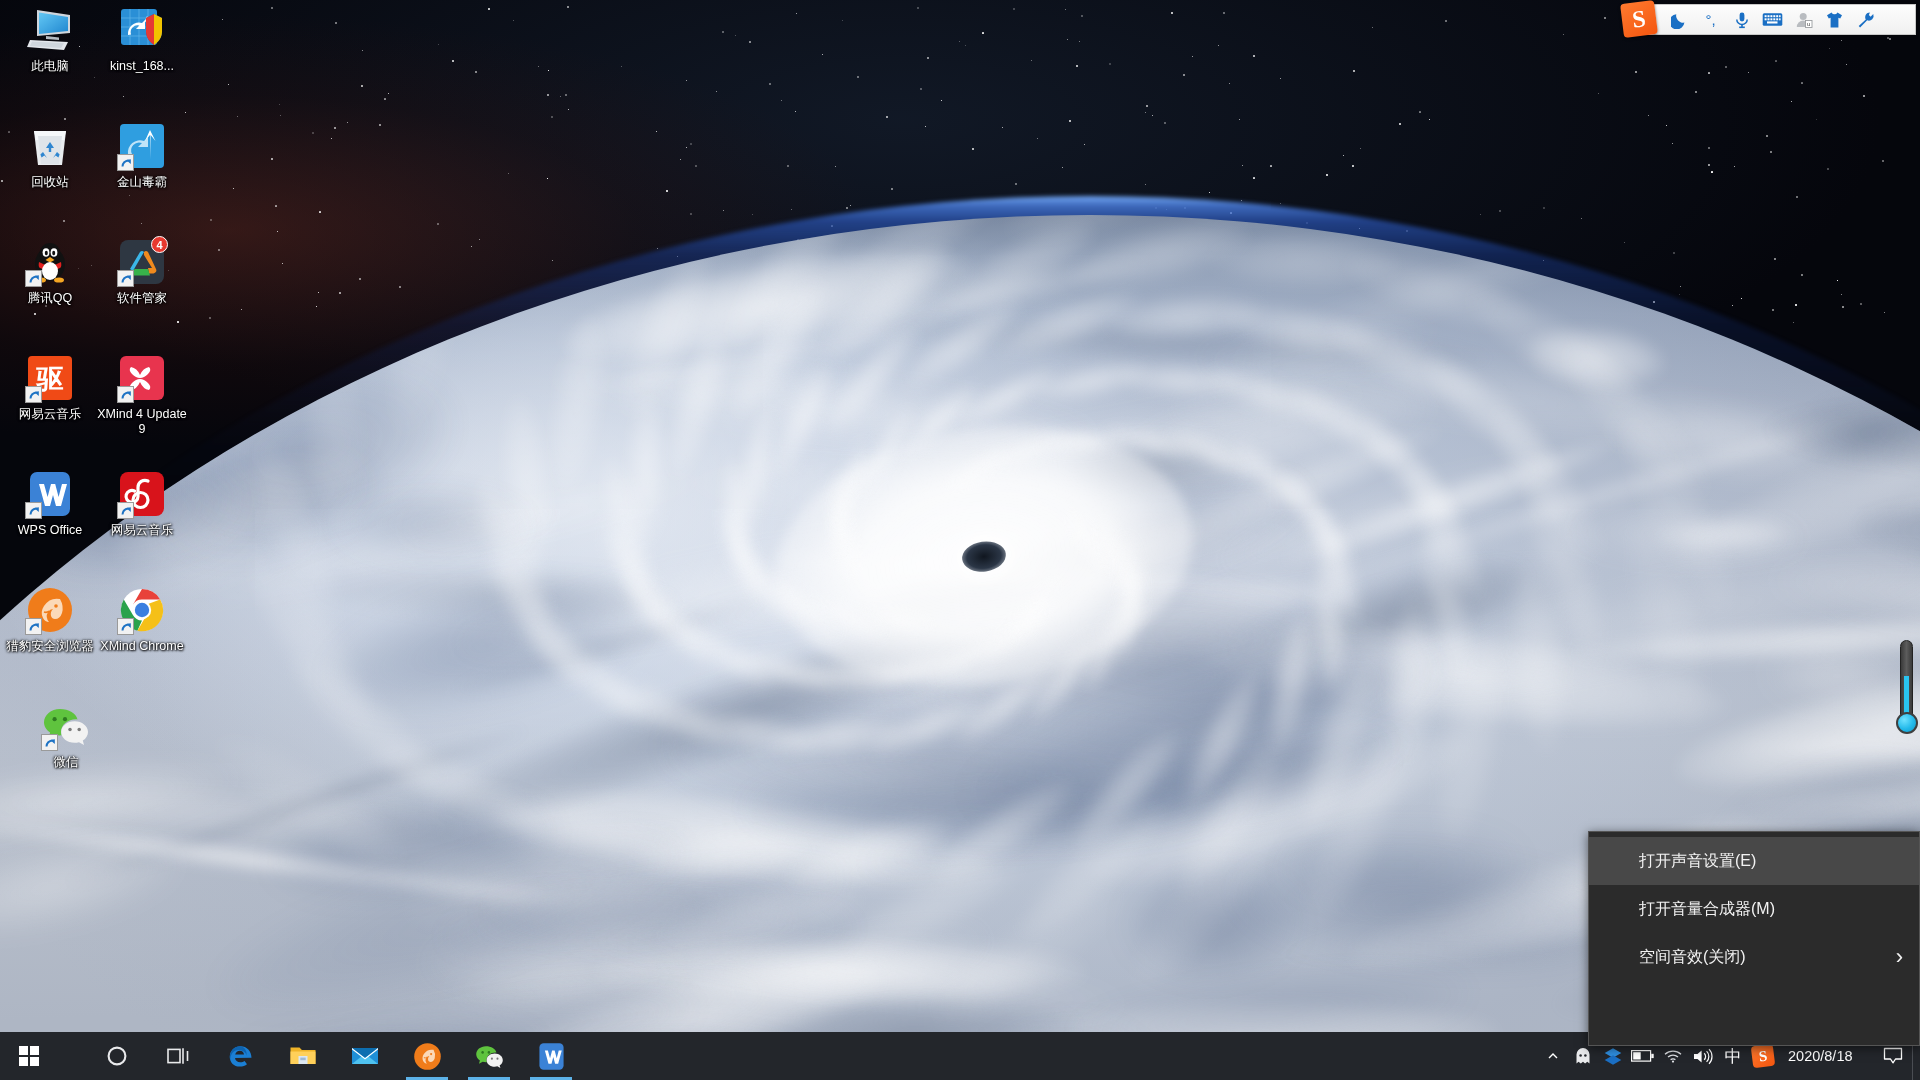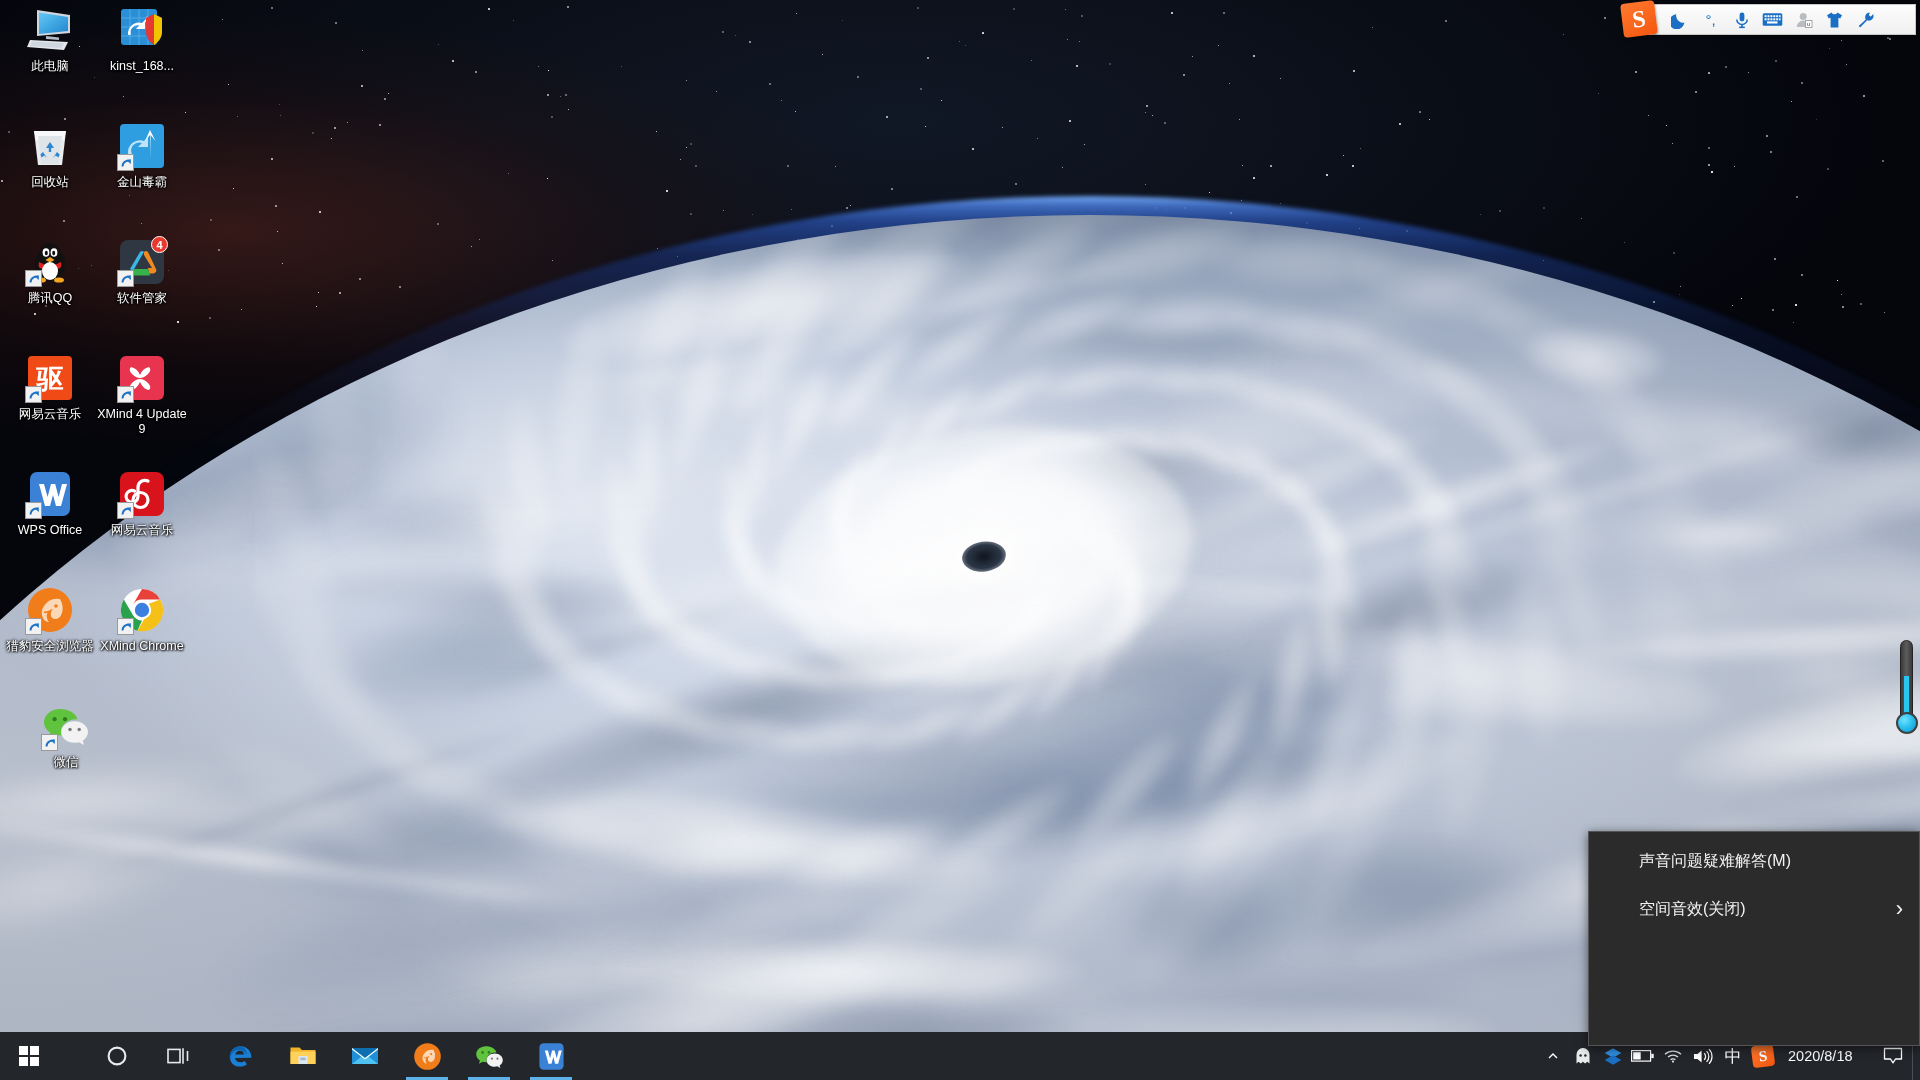--- a/index.html
+++ b/index.html
@@ -1060,22 +1060,25 @@
     </div>
   </div>
 
 <div id="vol-widget">
   <div class="track"></div>
   <div class="fill"></div>
   <div class="bulb"></div>
 </div>
 
 <div id="ctx-menu">
+    <div class="ctx-item sel">
+      <span>打开声音设置(E)</span>
+    </div>
     <div class="ctx-item">
-      <span>声音问题疑难解答(M)</span>
+      <span>打开音量合成器(M)</span>
     </div>
     <div class="ctx-item">
       <span>空间音效(关闭)</span>
       <span class="sub-arrow" style="font-size: 22px;">›</span>
     </div>
   </div>
 
 <div id="taskbar">
 
   <div id="start-btn">

